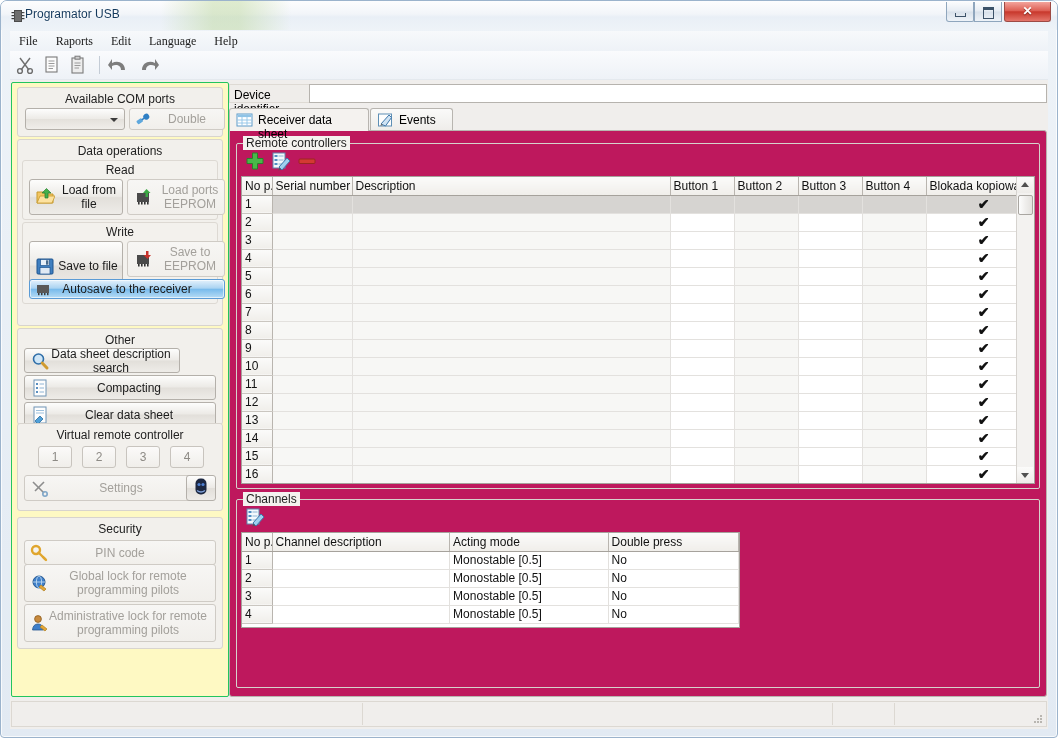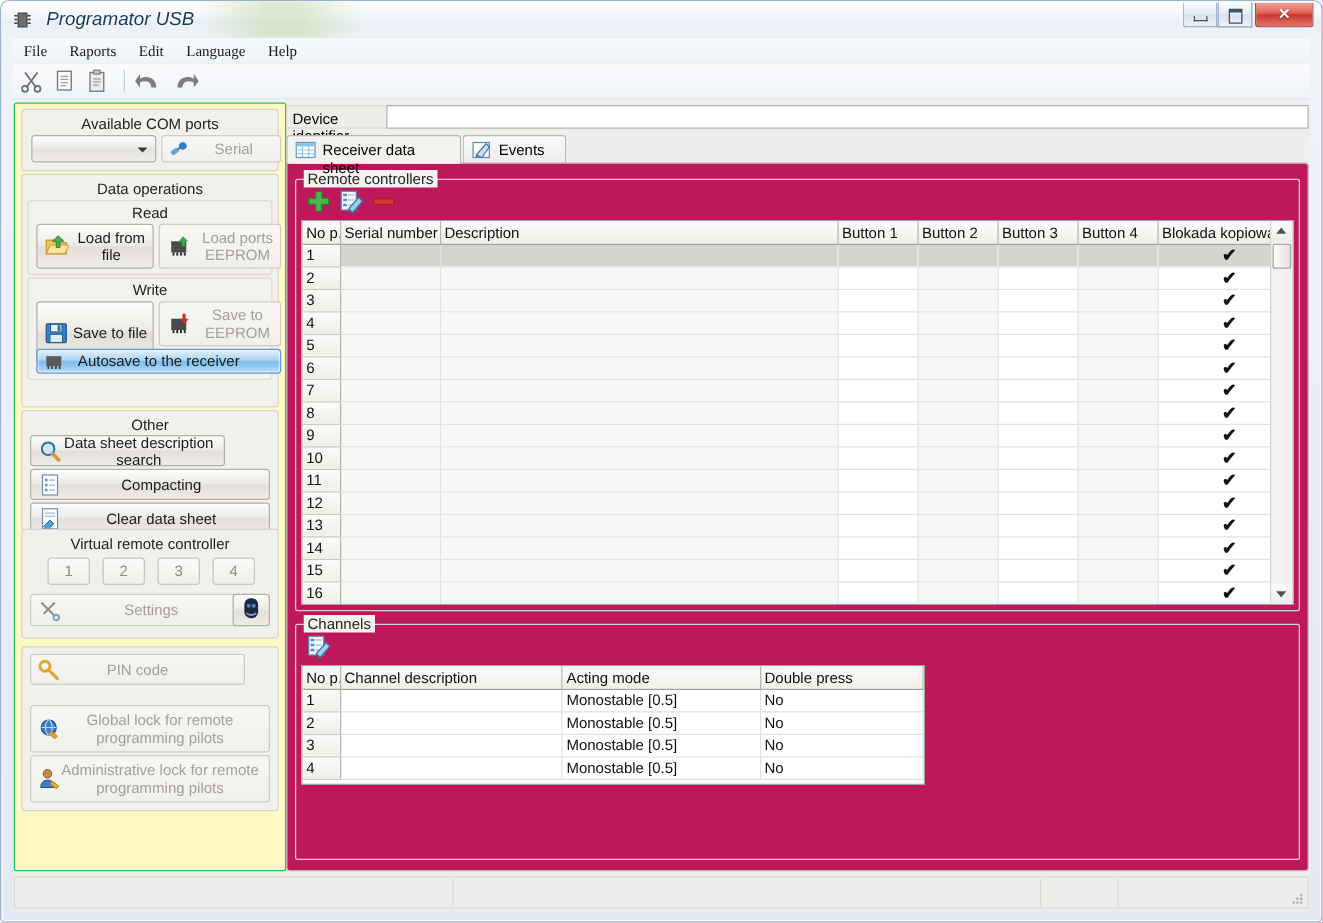--- a/index.html
+++ b/index.html
@@ -33,25 +33,24 @@
   }
   #title-gloss {
     position: absolute; left: 160px; top: 0; width: 130px; height: 29px;
     background: linear-gradient(90deg, rgba(190,220,160,0) 0%, rgba(186,214,150,.45) 40%, rgba(186,214,150,.45) 60%, rgba(190,220,160,0) 100%);
     pointer-events: none;
   }
   #app-icon {
     position: absolute; left: 9px; top: 7px; width: 16px; height: 16px;
   }
   #title-text {
-    position: absolute; left: 36px; top: 6px;
-    font-size: 15px; color: #14395c;
+    position: absolute; left: 24px; top: 6px;
+    font-size: 12px; color: #14395c;
     text-shadow: 0 0 4px #fff, 0 0 3px #fff;
     white-space: nowrap;
-    font-style: italic;
   }
   .wbtn {
     position: absolute; top: 1px; height: 20px; width: 28px;
     box-sizing: border-box;
     border: 1px solid #8fa6bd;
     border-top: none;
     background: linear-gradient(180deg,#fbfcfd 0%,#e6ecf3 48%,#d8e1eb 52%,#eef3f8 100%);
   }
   #btn-min { right: 83px; border-radius: 0 0 2px 3px; }
   #btn-max { right: 55px; }
@@ -459,21 +458,21 @@
         <div class="btn disabled" style="left:111px;top:20px;width:96px;height:22px">
           <span class="ico" style="left:4px;width:18px;height:18px">
             <svg width="18" height="18" viewBox="0 0 18 18">
               <g transform="rotate(-35 9 9)">
                 <rect x="2" y="7" width="6" height="4" rx="1" fill="#5fa8dd"></rect>
                 <rect x="10" y="6" width="6" height="6" rx="3" fill="#2f7fc4"></rect>
                 <line x1="7.5" y1="9" x2="10.5" y2="9" stroke="#2f7fc4" stroke-width="1.6"></line>
               </g>
             </svg>
           </span>
-          <span class="lbl" style="padding-left:20px">Serial</span>
+          <span class="lbl" style="padding-left:20px">Double</span>
         </div>
       </div>
 
       <div class="group" style="top:56px;height:185px">
         <div class="group-title">Data operations</div>
 
         <div class="subgroup" style="top:20px;height:58px">
           <div class="sub-title" style="top:2px">Read</div>
           <div class="btn" style="left:6px;top:18px;width:94px;height:36px">
             <span class="ico">
@@ -618,21 +617,21 @@
               <circle cx="6" cy="8" r="1.6" fill="#4e7fd0"></circle>
               <circle cx="10" cy="8" r="1.6" fill="#4e7fd0"></circle>
               <path d="M4 14 q4 3 8 0" stroke="#7fa0d8" stroke-width="1.4" fill="none"></path>
             </svg>
           </span>
         </div>
       </div>
 
       <div class="group" style="top:434px;height:130px">
         <div class="group-title">Security</div>
-        <div class="btn disabled" style="left:6px;top:5px;width:172px;height:25px">
+        <div class="btn disabled" style="left:6px;top:22px;width:192px;height:25px">
           <span class="ico">
             <svg width="20" height="20" viewBox="0 0 20 20">
               <circle cx="6" cy="7" r="4" fill="none" stroke="#e0a62e" stroke-width="2.4"></circle>
               <path d="M8.5 9.5 L16 17" stroke="#e0a62e" stroke-width="2.4" stroke-linecap="round"></path>
               <path d="M13 14 l2.2 2.2" stroke="#e0a62e" stroke-width="2.4" stroke-linecap="round"></path>
             </svg>
           </span>
           <span class="lbl">PIN code</span>
         </div>
         <div class="btn disabled" style="left:6px;top:46px;width:192px;height:38px">

